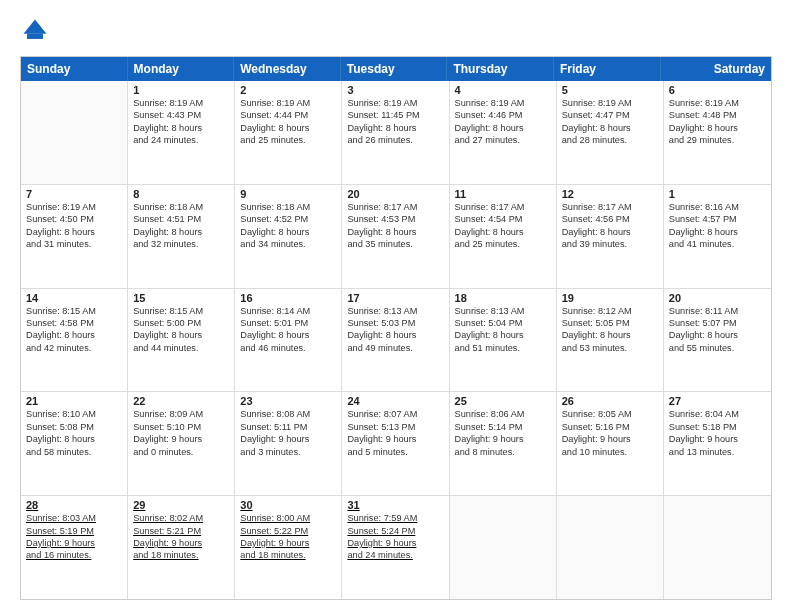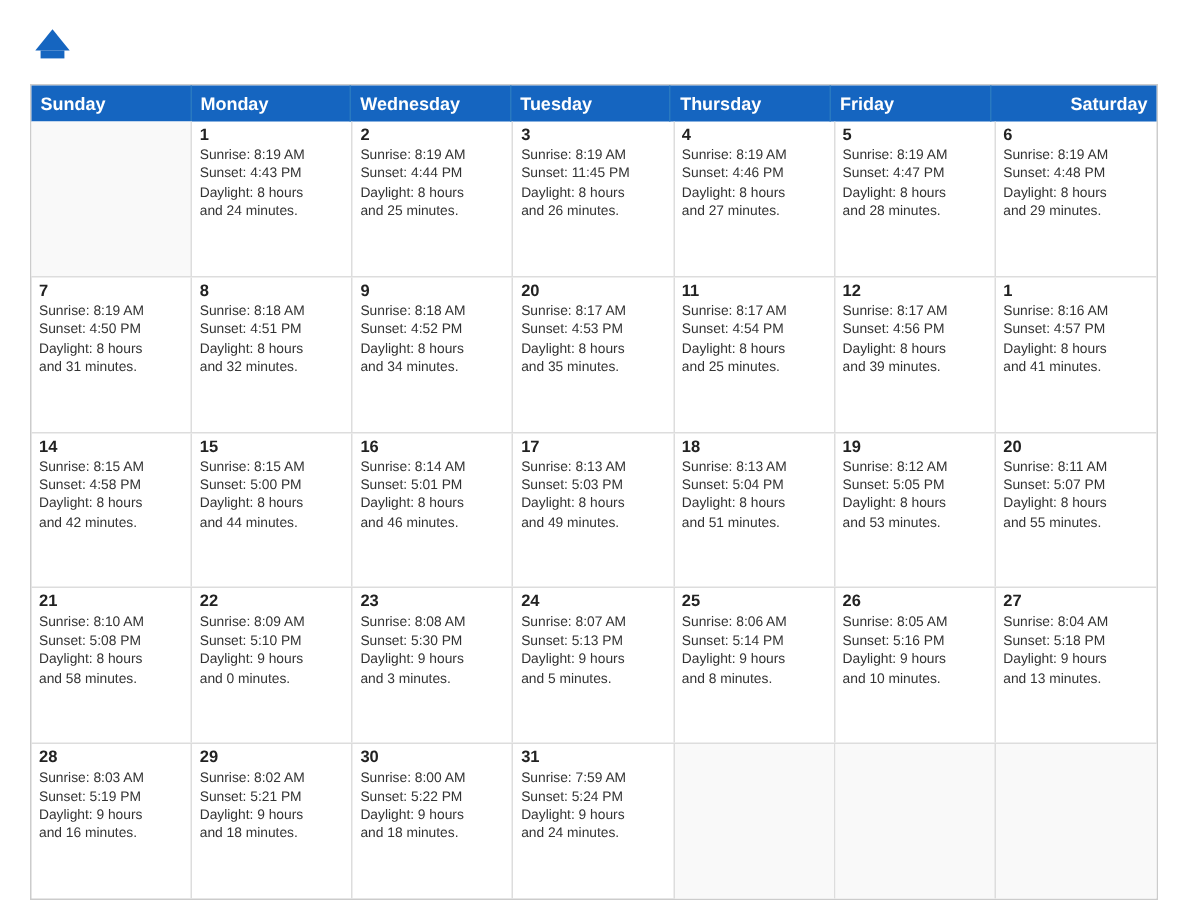--- a/index.html
+++ b/index.html
@@ -83,21 +83,21 @@
       flex: 1;
       display: flex;
       flex-direction: column;
     }
     .cal-row {
       display: grid;
       grid-template-columns: repeat(7, 1fr);
       flex: 1;
       border-bottom: 1px solid #ddd;
     }
-    .cal-row:last-child { border-bottom: none; }
+    .cal-row:last-child { border-bottom: none; text-decoration: underline; }
     .cal-cell {
       border-right: 1px solid #ddd;
       padding: 3px 5px;
       font-size: 9.5px;
       color: #333;
       min-height: 0;
       overflow: hidden;
     }
     .cal-cell:last-child { border-right: none; }
     .cal-cell.empty { background: #f9f9f9; }
@@ -303,21 +303,21 @@
           <div class="cal-cell">
             <div class="day-number">22</div>
             <div class="cell-line">Sunrise: 8:09 AM</div>
             <div class="cell-line">Sunset: 5:10 PM</div>
             <div class="cell-line">Daylight: 9 hours</div>
             <div class="cell-line">and 0 minutes.</div>
           </div>
           <div class="cal-cell">
             <div class="day-number">23</div>
             <div class="cell-line">Sunrise: 8:08 AM</div>
-            <div class="cell-line">Sunset: 5:30 PM</div>
+            <div class="cell-line">Sunset: 5:11 PM</div>
             <div class="cell-line">Daylight: 9 hours</div>
             <div class="cell-line">and 3 minutes.</div>
           </div>
           <div class="cal-cell">
             <div class="day-number">24</div>
             <div class="cell-line">Sunrise: 8:07 AM</div>
             <div class="cell-line">Sunset: 5:13 PM</div>
             <div class="cell-line">Daylight: 9 hours</div>
             <div class="cell-line">and 5 minutes.</div>
           </div>

